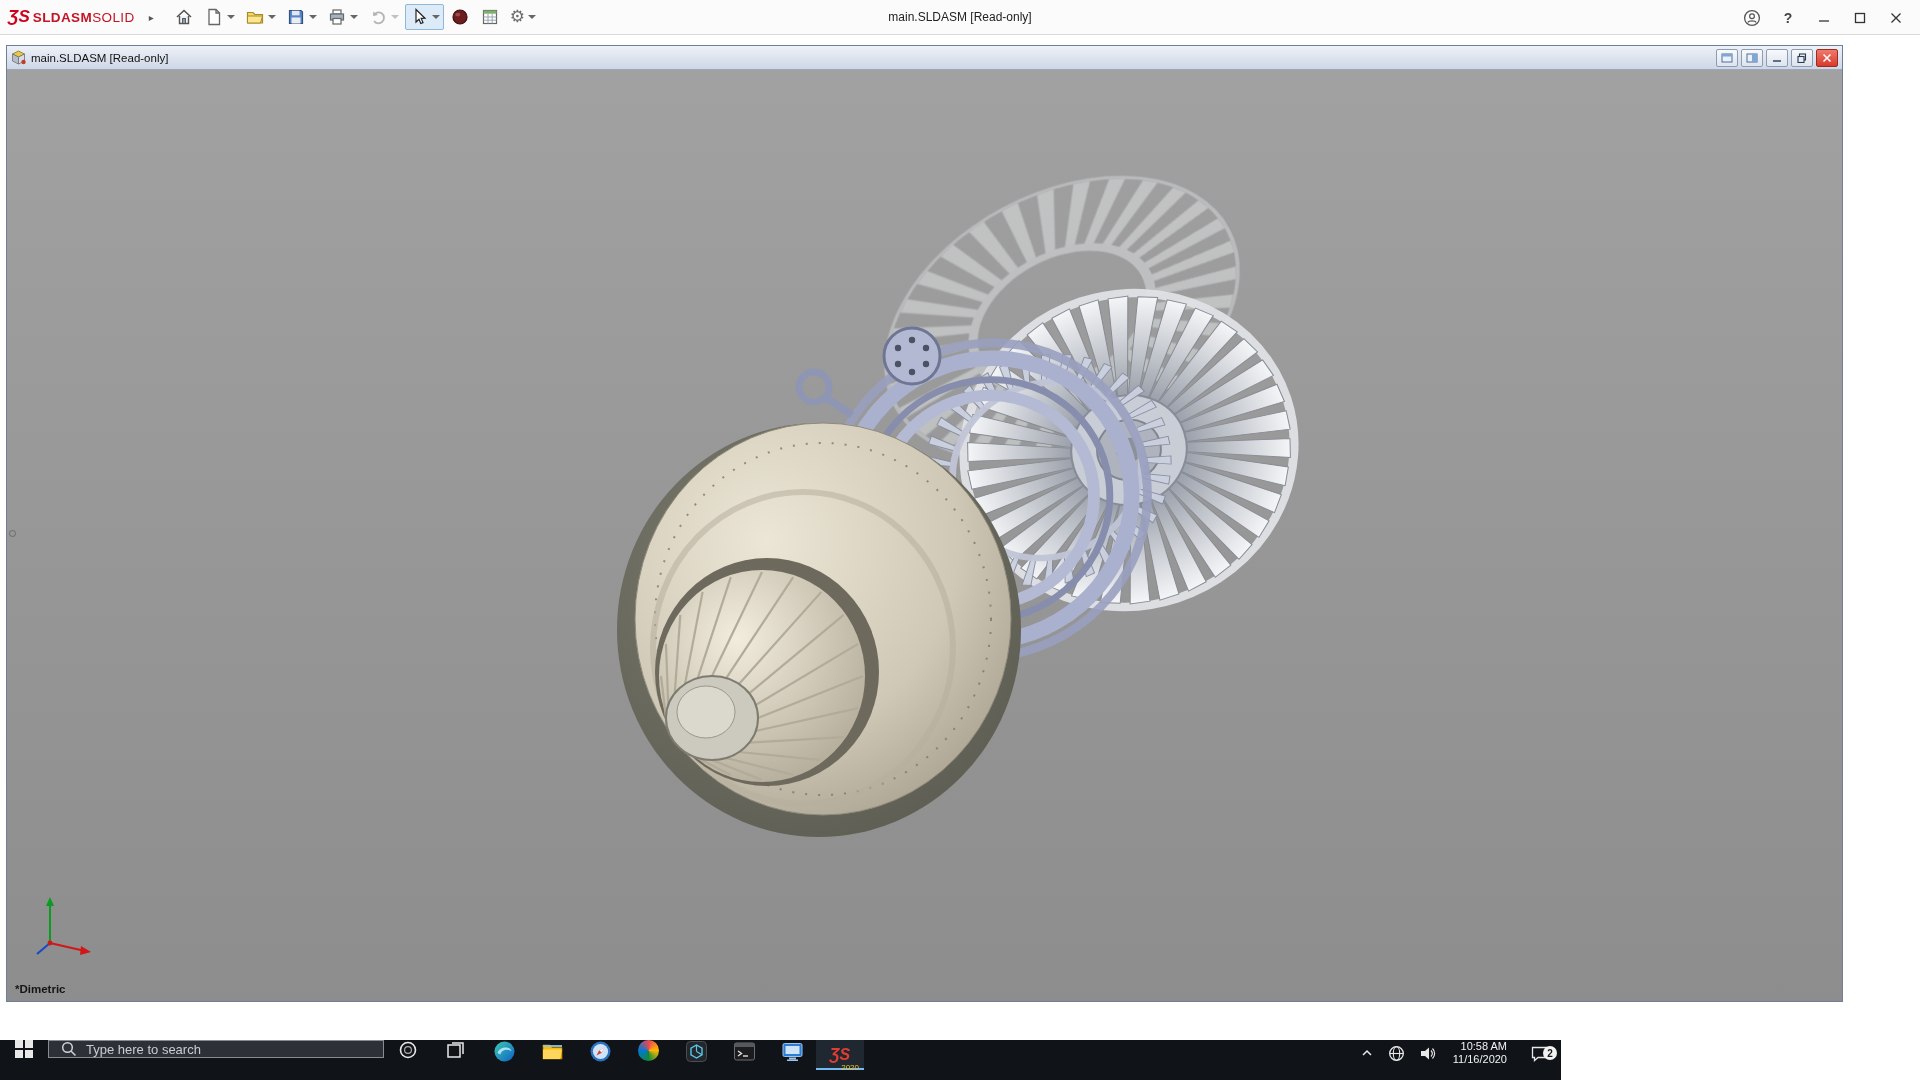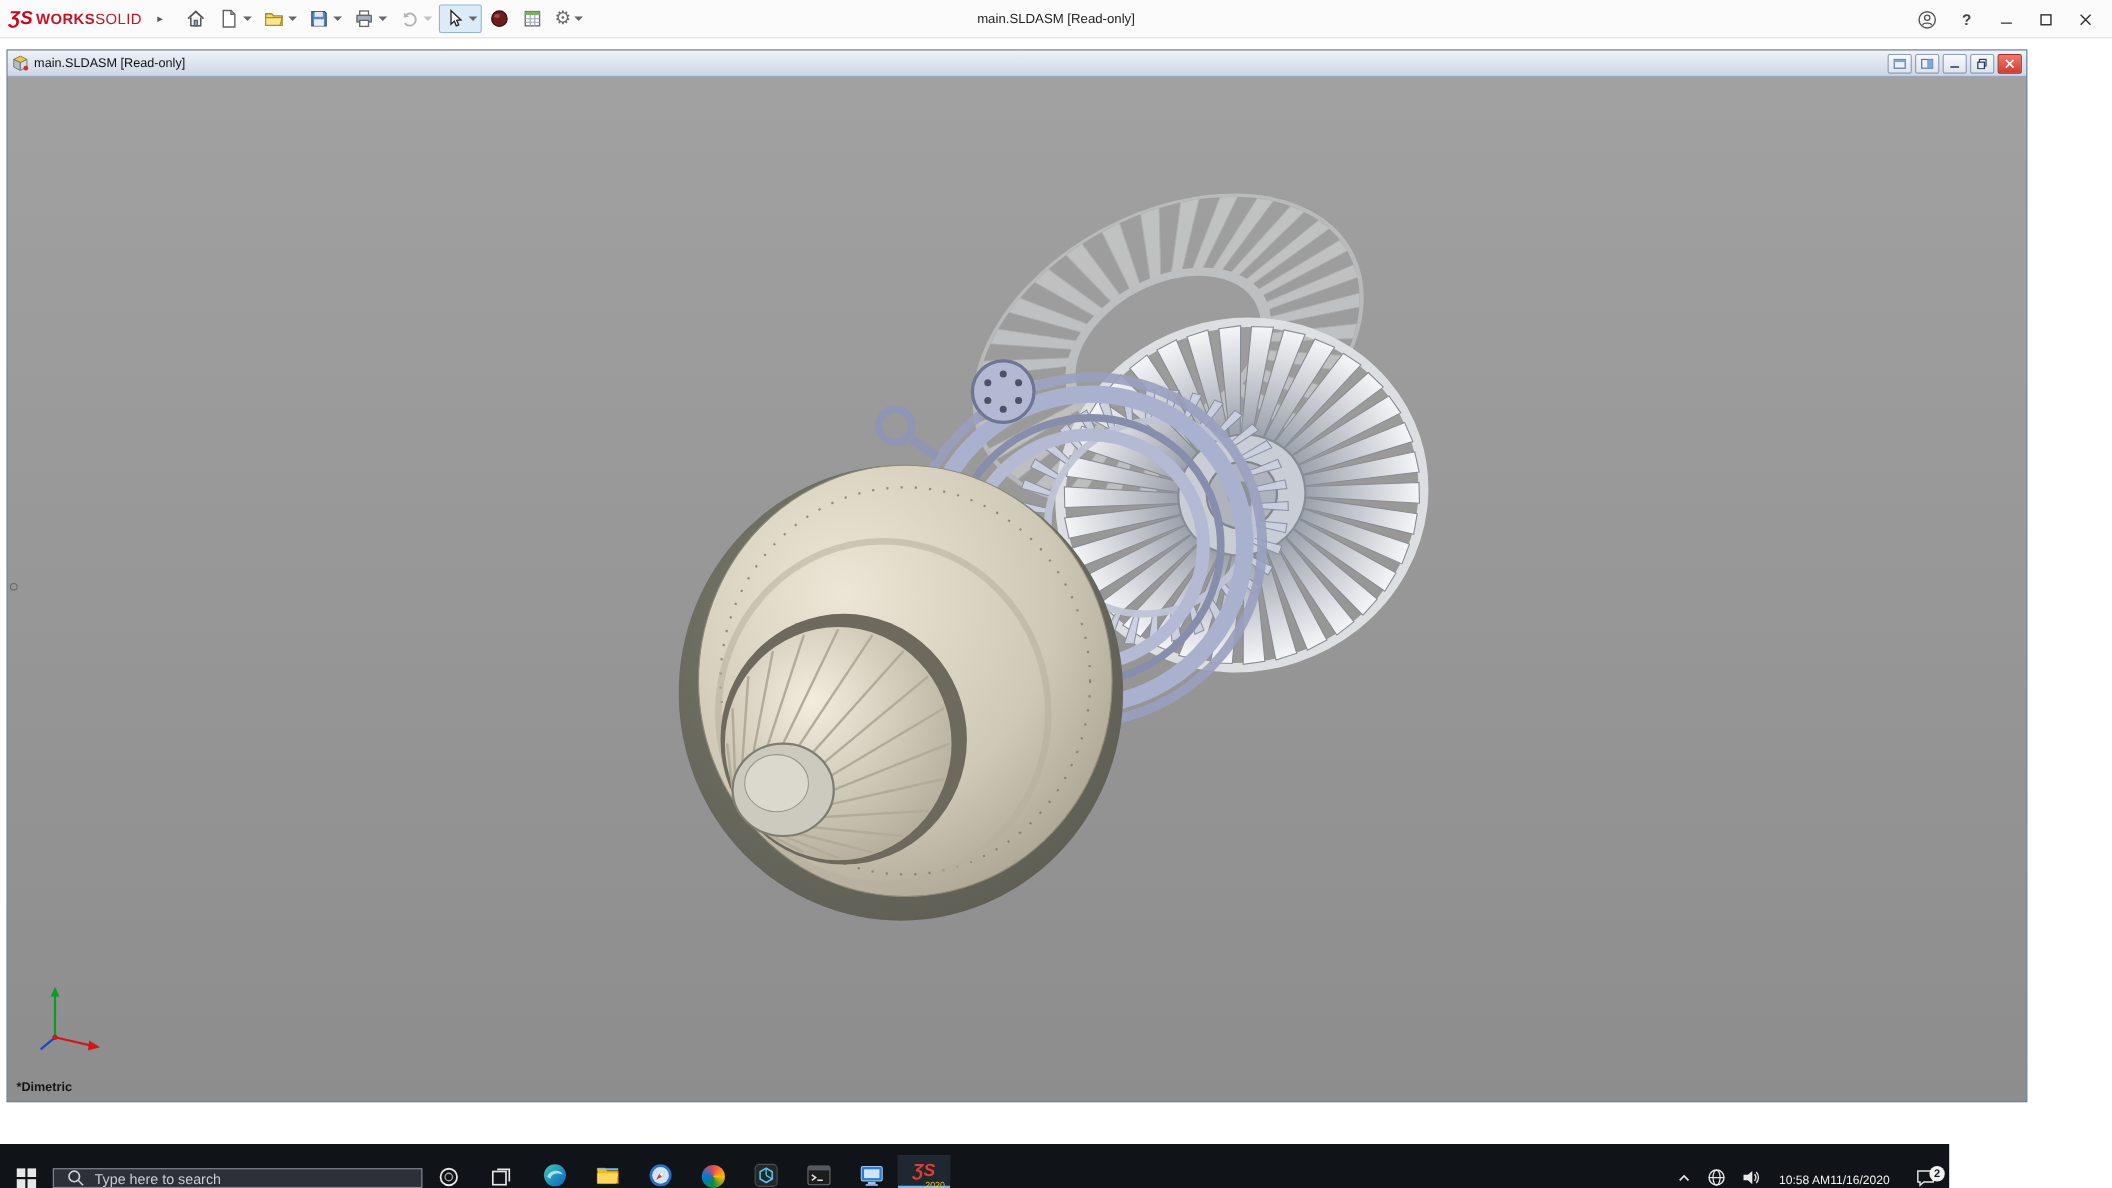--- a/index.html
+++ b/index.html
@@ -44,52 +44,52 @@
 
   .viewport { position:relative; width:100%; height:931px;
     background:linear-gradient(#a1a1a1,#8d8d8d); overflow:hidden; }
   .viewport svg.engine-svg { position:absolute; left:0; top:0; width:100%; height:100%; }
   .view-label { position:absolute; left:8px; bottom:6px; font-size:11.5px; font-weight:bold; color:#151515; }
   .left-marker { position:absolute; left:2px; top:460px; width:7px; height:7px; border:1px solid #6a6a6a;
     border-radius:50%; }
   .triad { position:absolute; left:18px; bottom:40px; }
 
   
-  .taskbar { position:absolute; left:0; top:1040px; width:1772px; height:40px; background:#101418;
-    display:flex; align-items:flex-end; }
+  .taskbar { position:absolute; left:0; top:1040px; width:1561px; height:40px; background:#101418;
+    display:flex; align-items:flex-start; }
   .tb-cell { width:48px; display:flex; align-items:center; justify-content:center; position:relative; }
   .tb-cell.active-app { background:#1f2730; box-shadow:inset 0 -2px 0 #76b9ed; }
   .search-box { width:336px; display:flex; align-items:center; gap:9px; padding-left:12px;
     background:#2d3137; border:1px solid #888c92; }
   .search-box input { background:transparent; border:none; outline:none; color:#c9cdd2; font-size:13px; width:260px;
     font-family:"Liberation Sans", sans-serif; }
   .search-box input::placeholder { color:#c9cdd2; opacity:1; }
   .tray { margin-left:auto; display:flex; align-items:stretch; }
   .tray-cell { display:flex; align-items:center; justify-content:center; padding:0 7px; position:relative; }
-  .clock { display:flex; flex-direction:row; align-items:flex-end; justify-content:center;
+  .clock { display:flex; flex-direction:column; align-items:flex-end; justify-content:center;
     color:#f2f2f2; font-size:11px; line-height:13px; padding:0 10px; }
   .badge { position:absolute; right:4px; bottom:6px; min-width:14px; height:14px; border-radius:7px;
     background:#f2f2f2; color:#15181c; font-size:10px; font-weight:bold; display:flex;
     align-items:center; justify-content:center; padding:0 3px; }
   .sw-task-icon { position:relative; width:30px; height:30px; display:flex; align-items:center; justify-content:center; }
   .sw-glyph { color:#e03c31; font-style:italic; font-weight:bold; font-size:16px; }
   .sw-year { position:absolute; right:-4px; bottom:-2px; color:#f2c230; font-size:8px; font-weight:normal; }
   .ball-icon { width:21px; height:21px; border-radius:50%;
     background:conic-gradient(#e74856,#ffb900,#10893e,#0078d7,#e74856); }
 </style>
 </head>
 <body>
 
 <div class="screen">
 
   <header class="app-titlebar">
     <div class="tb-left">
       <span class="brand">
         <span class="mark">ƷS</span>
-        <span class="bold">WORKS</span>
+        <span class="bold">SLDASM</span>
         <span class="light">SOLID</span>
       </span>
       <span class="expand-arrow">▸</span>
 
       <button class="tb-btn">
         <svg width="20" height="20" viewBox="0 0 20 20">
           <path d="M3 10 L10 3.5 L17 10" fill="none" stroke="#555" stroke-width="1.6"></path>
           <path d="M5.5 9 V16.5 H14.5 V9" fill="#f2f2f2" stroke="#555" stroke-width="1.4"></path>
           <rect x="8.6" y="11.5" width="2.8" height="5" fill="#8aa4c8" stroke="#555" stroke-width="1"></rect>
         </svg>

